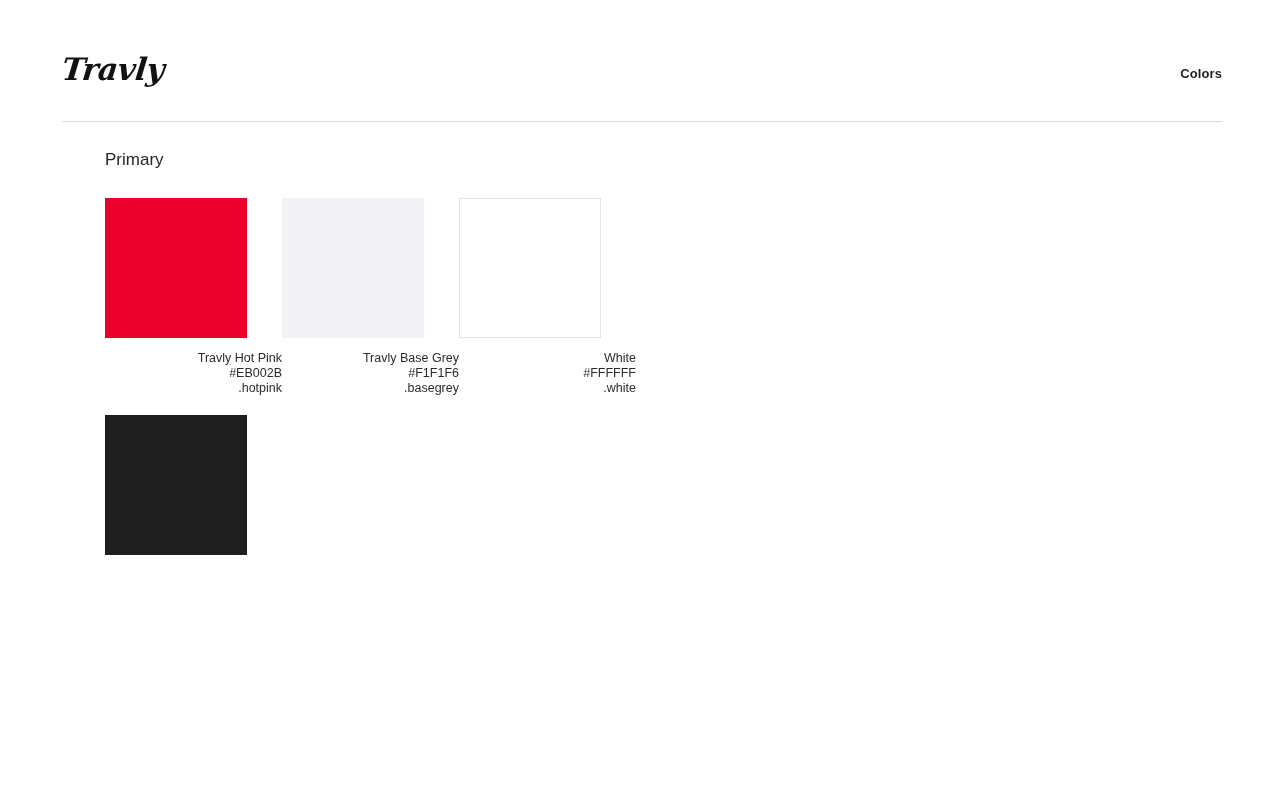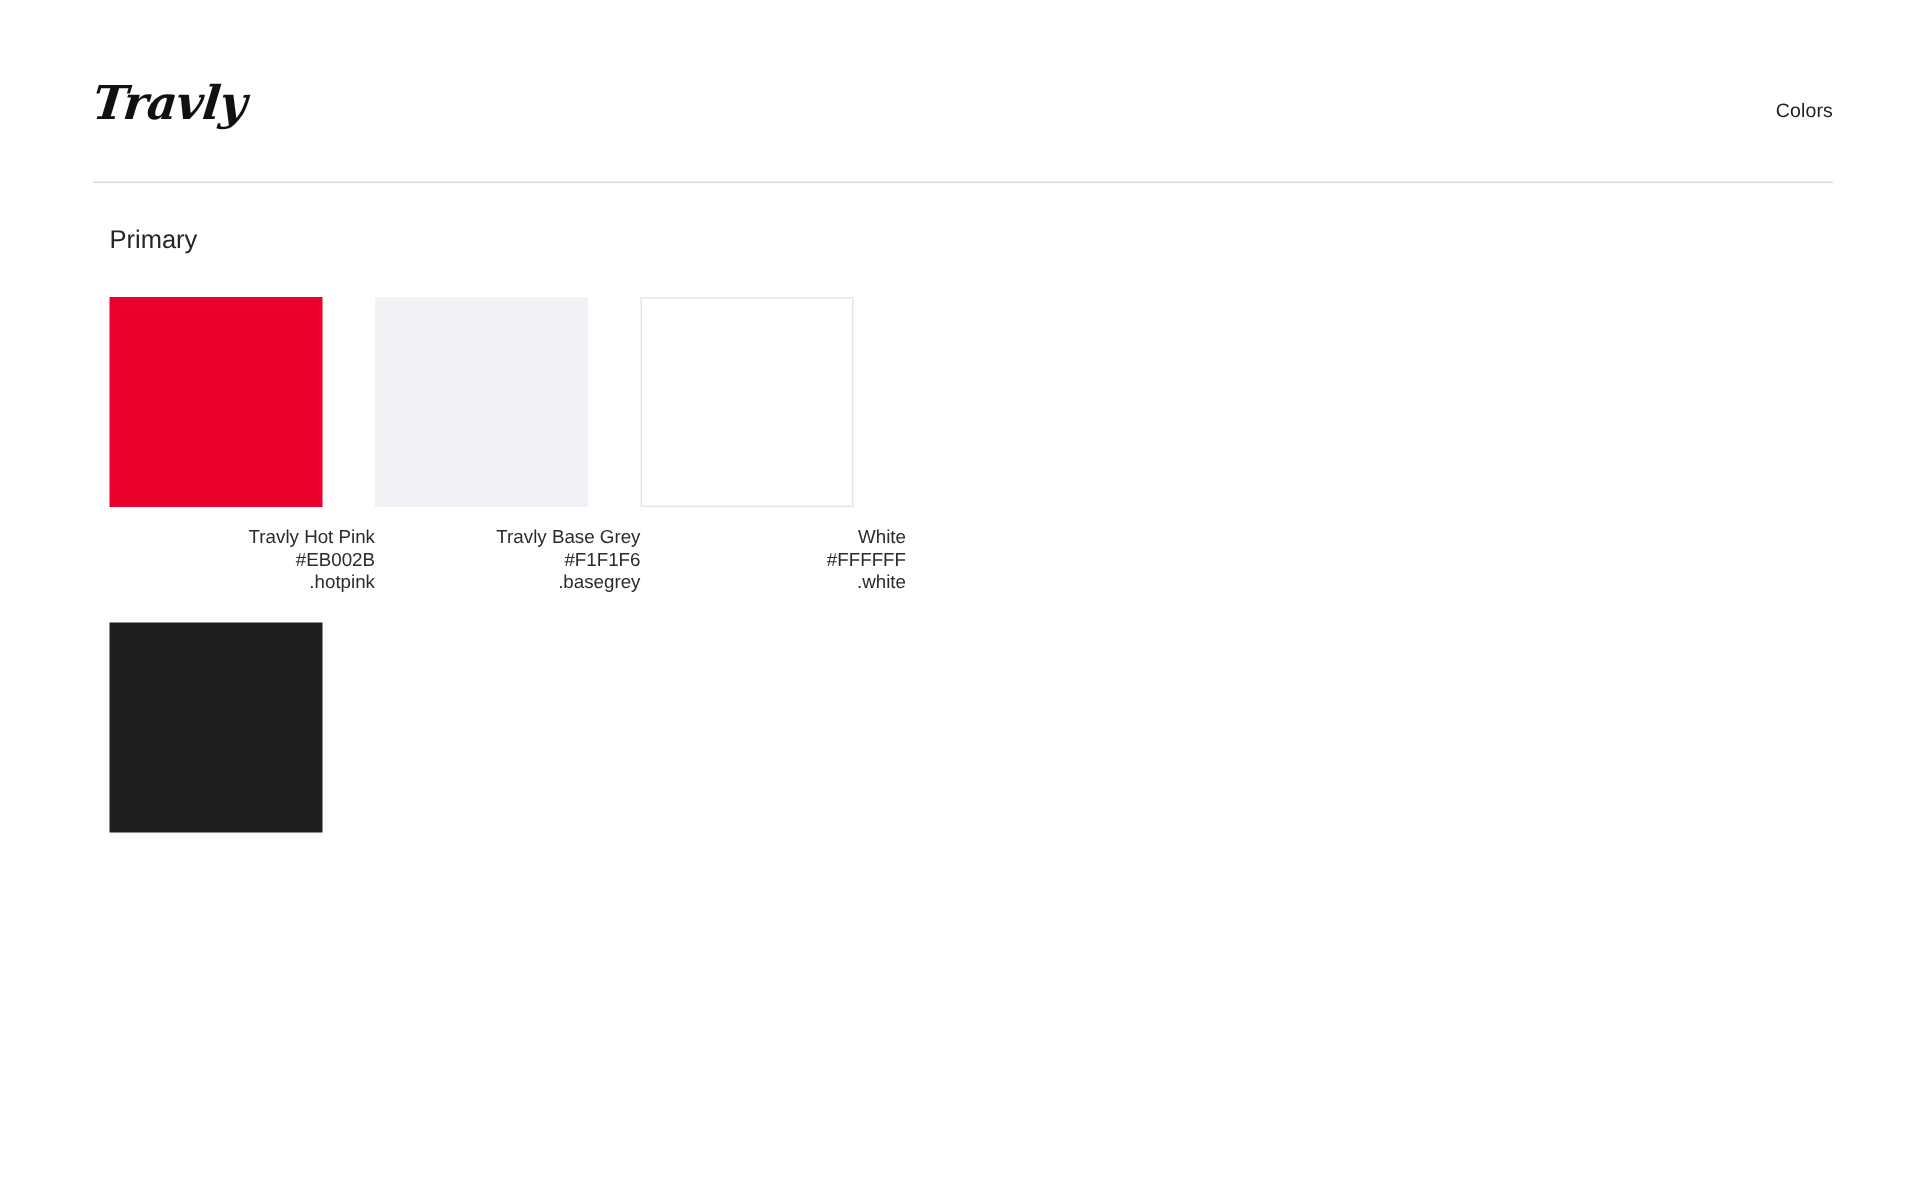--- a/index.html
+++ b/index.html
@@ -47,34 +47,35 @@
     transform: skewX(-6deg);
   }
   .nav {
     display: flex;
     align-items: center;
     gap: 28px;
     margin-top: 22px;
   }
   .nav-link {
     font-size: 13px;
-    font-weight: 400;
+    font-weight: 700;
     color: #1f1f1f;
     text-decoration: none;
     letter-spacing: 0.1px;
     cursor: pointer;
   }
 
   
   .content {
     position: absolute;
     left: 0;
     top: 150px;
     width: 1280px;
     display: flex;
+    padding-left: 32px;
   }
   .column {
     padding-left: 73px;
   }
   .column.primary { width: 665px; padding-left: 73px; }
   .column.secondary { width: 615px; padding-left: 0px; }
 
   .section-title {
     font-size: 17px;
     font-weight: 400;

